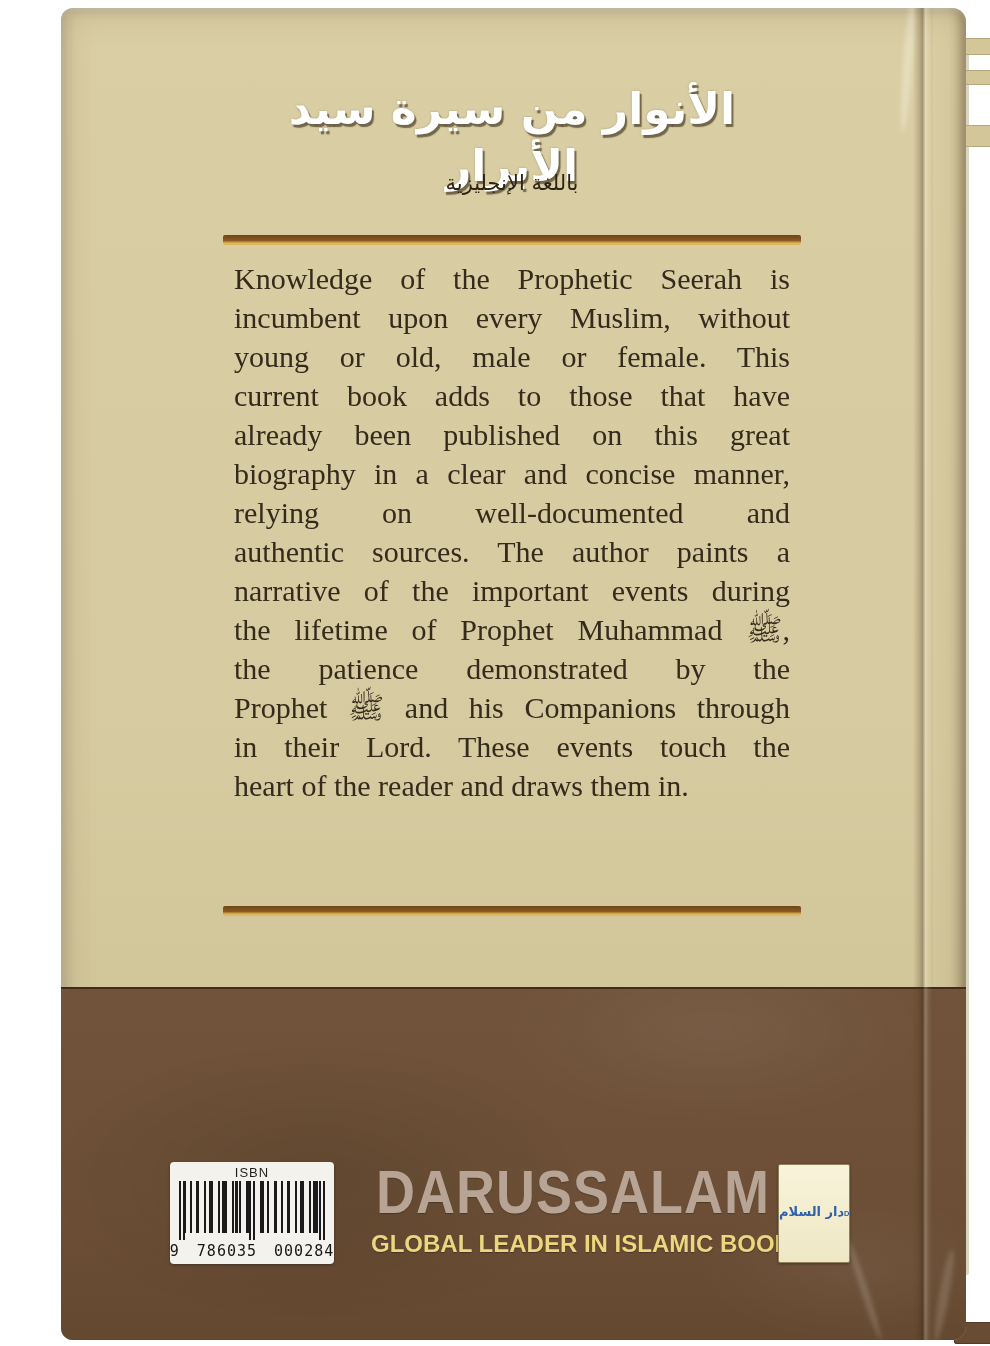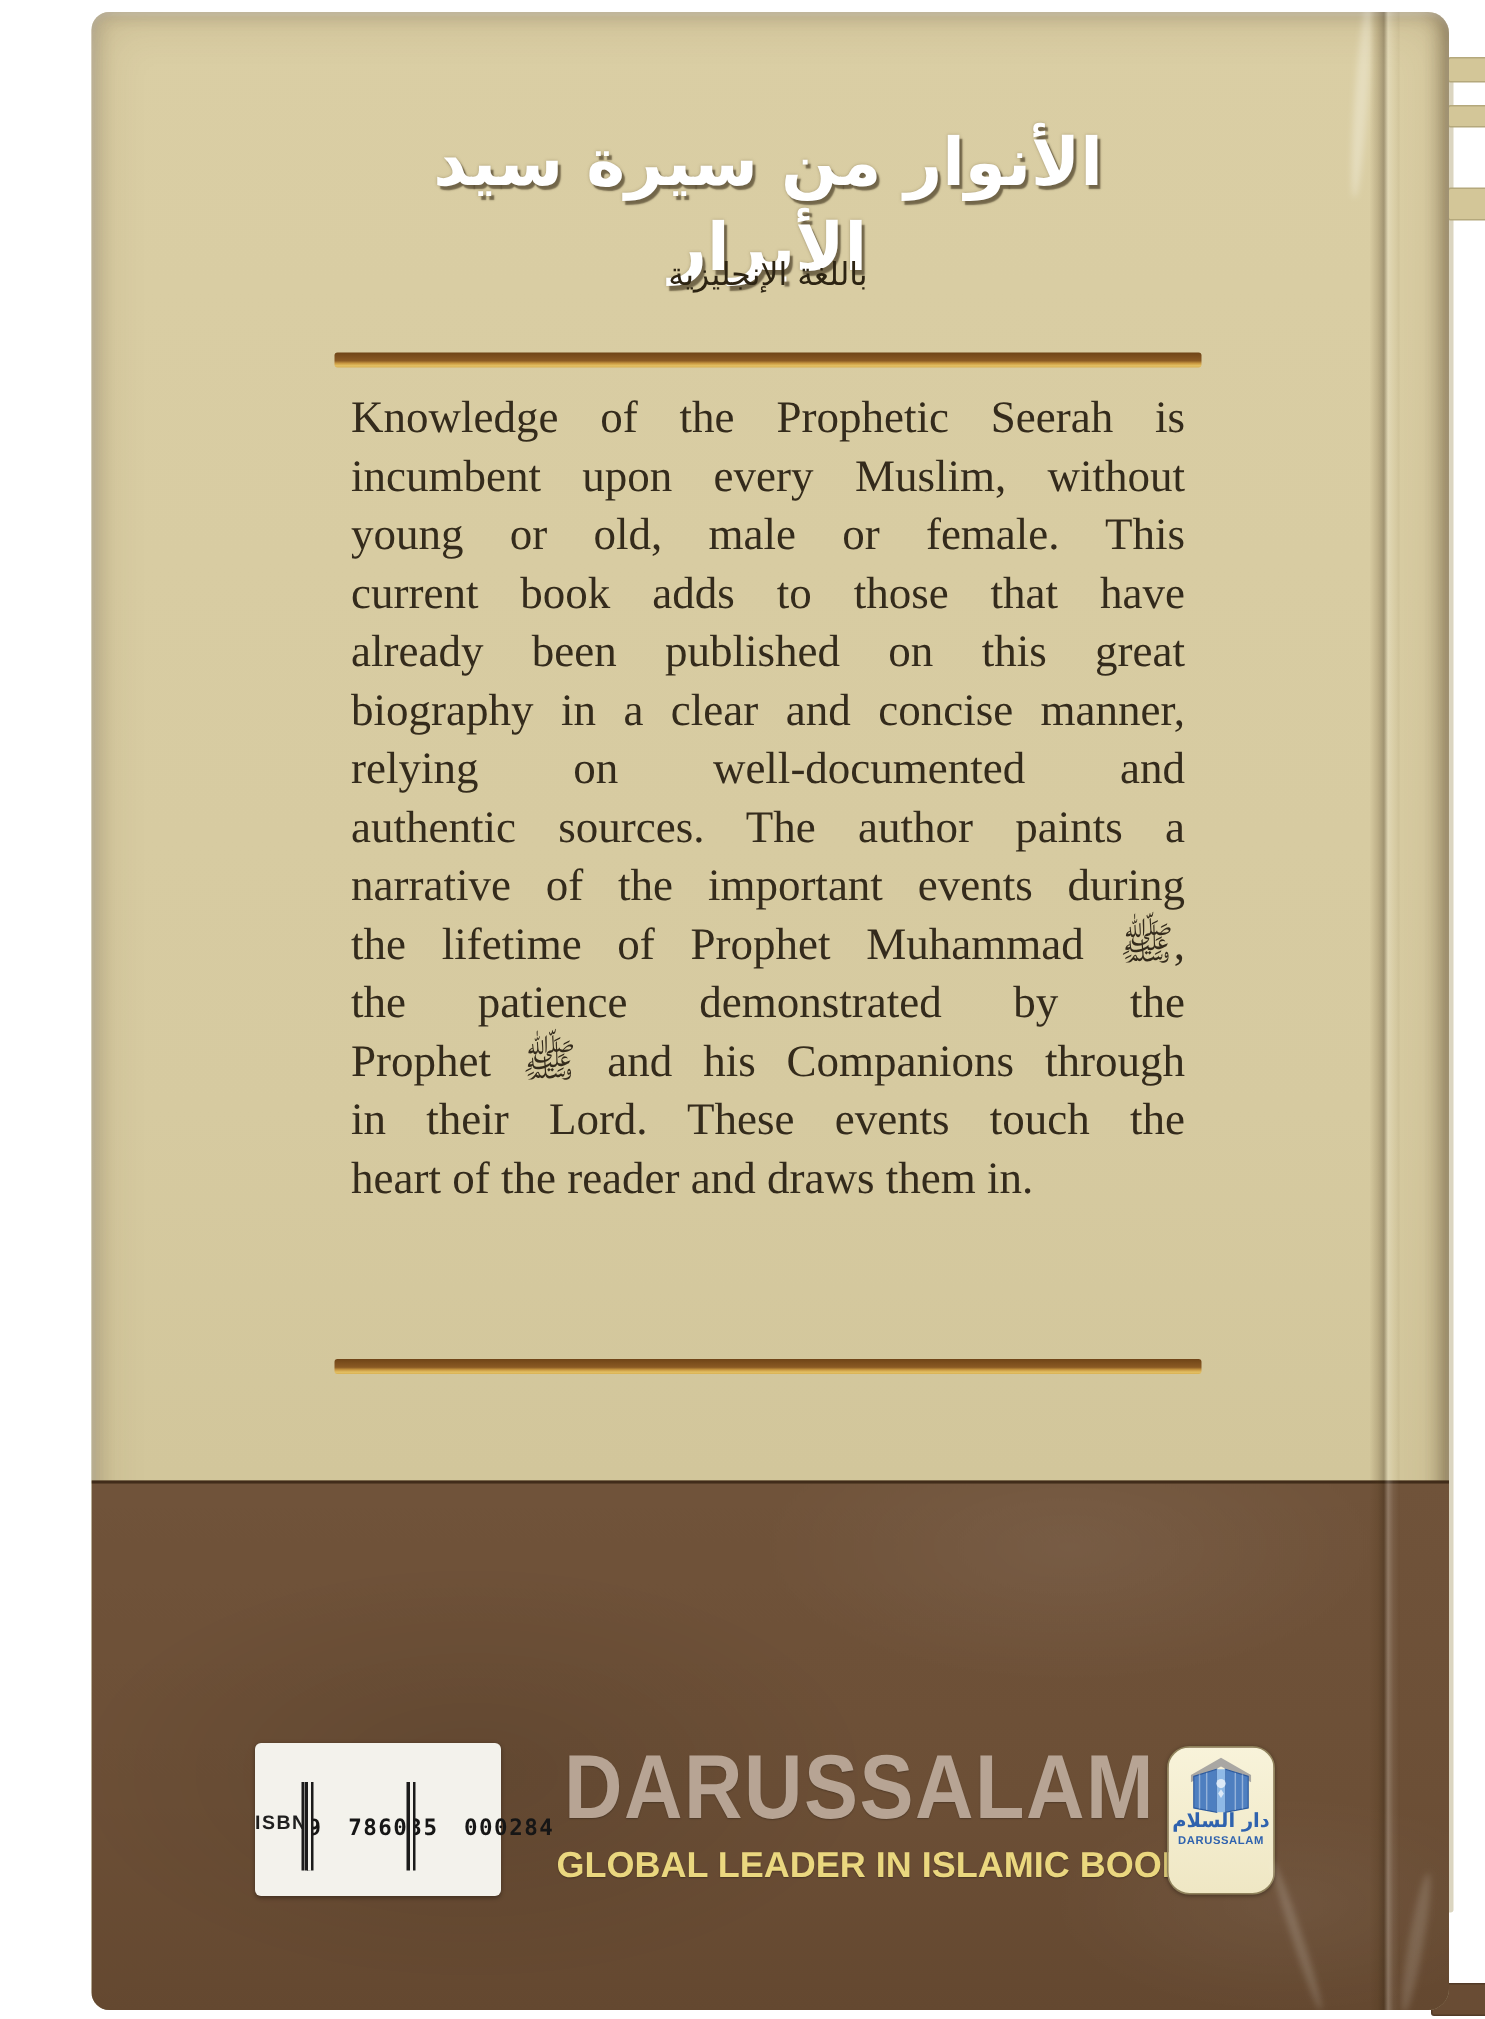--- a/index.html
+++ b/index.html
@@ -58,21 +58,21 @@
         background:
           radial-gradient(ellipse 320px 140px at 72% 12%, rgba(255,255,255,.06), transparent 65%),
           radial-gradient(ellipse 420px 220px at 28% 55%, rgba(0,0,0,.10), transparent 65%),
           radial-gradient(ellipse 260px 120px at 88% 80%, rgba(255,255,255,.05), transparent 60%),
           linear-gradient(180deg,#70533a 0%,#6c4f36 60%,#644830 100%);}
 
   
   .barcode{position:absolute;left:109px;top:173px;width:164px;height:102px;
            background:#f3f2ec;border-radius:4px;
            box-shadow:0 1px 3px rgba(0,0,0,.35);
-           display:flex;flex-direction:row;align-items:center;font-weight:bold;}
+           display:flex;flex-direction:column;align-items:center;}
   .isbn-label{font-size:13px;letter-spacing:1px;color:#1f1f1f;margin-top:3px;line-height:15px;}
   .bars{position:relative;width:138px;height:52px;margin-top:1px;
         background:
           repeating-linear-gradient(90deg,#1b1b1b 0 2px,transparent 2px 7px),
           repeating-linear-gradient(90deg,#1b1b1b 0 3px,transparent 3px 13px);}
   .guard{position:absolute;top:0;width:6px;height:59px;
          background:linear-gradient(90deg,#1b1b1b 0 2px,#f3f2ec 2px 4px,#1b1b1b 4px 6px);}
   .guard.g-left{left:-4px;} .guard.g-mid{left:66px;} .guard.g-right{right:-4px;}
   .digits{margin-top:9px;font-family:"DejaVu Sans Mono",monospace;
           font-size:15px;color:#161616;letter-spacing:1px;word-spacing:7px;white-space:nowrap;}
@@ -83,23 +83,23 @@
             font-size:54px;line-height:60px;letter-spacing:1px;color:#b7a494;
             transform:scaleY(1.12);transform-origin:top center;white-space:nowrap;
             text-shadow:0 1px 1px rgba(0,0,0,.25);}
   .pub-tagline{margin-top:13px;font-family:"Liberation Sans",sans-serif;font-weight:bold;
             font-size:24px;line-height:26px;color:#ead77f;letter-spacing:0px;white-space:nowrap;
             text-shadow:0 1px 1px rgba(0,0,0,.3);}
 
   
   .logo{position:absolute;left:717px;top:1156px;width:70px;height:97px;
         background:linear-gradient(180deg,#f8f3da 0%,#efe7c4 100%);
-        border:1px solid #8f825c;border-radius:15px;
+        border:1px solid #8f825c;border-radius:2px;
         box-shadow:0 1px 3px rgba(0,0,0,.35);
-        display:flex;flex-direction:column;align-items:center;overflow:hidden;}
+        display:flex;flex-direction:row;align-items:center;overflow:hidden;}
   .logo svg{margin-top:4px;display:block;}
   .logo-arabic{direction:rtl;font-family:"DejaVu Sans",sans-serif;font-weight:bold;
                font-size:13px;line-height:14px;color:#2f62ae;margin-top:-3px;white-space:nowrap;}
   .logo-latin{font-family:"Liberation Sans",sans-serif;font-weight:bold;
               font-size:7.5px;line-height:9px;color:#2f62ae;letter-spacing:.4px;white-space:nowrap;}
 
   
   .crease{position:absolute;top:0;bottom:0;left:852px;width:20px;pointer-events:none;
           background:linear-gradient(90deg,rgba(70,50,20,0) 0%,rgba(75,52,22,.18) 28%,
                      rgba(45,30,12,.32) 48%,rgba(255,255,248,.22) 62%,

